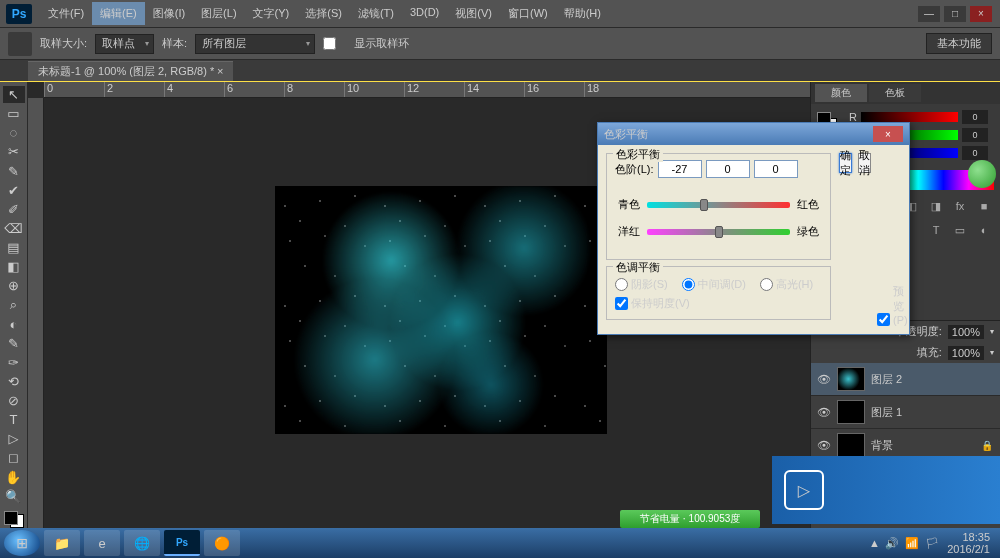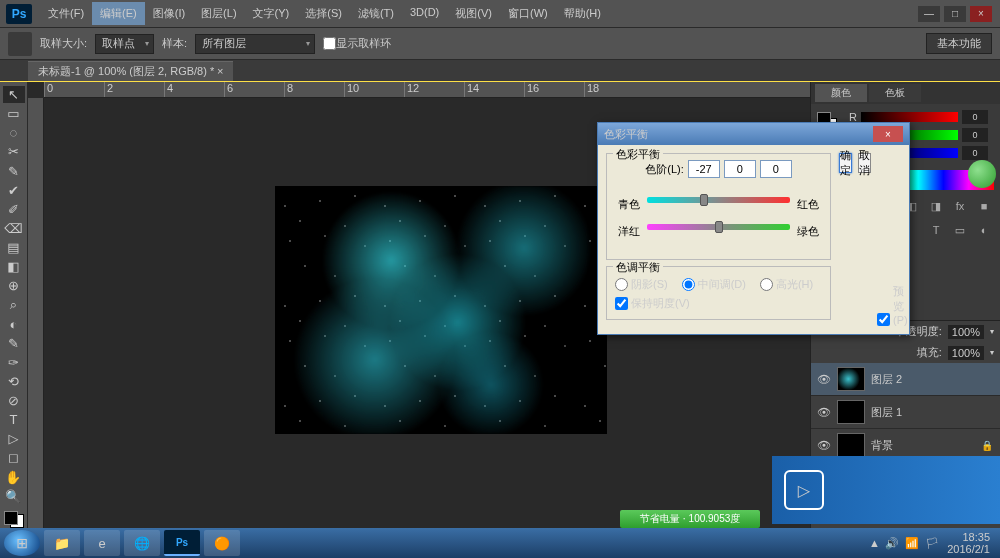--- a/index.html
+++ b/index.html
@@ -78,24 +78,24 @@
 .dialog{position:absolute;left:597px;top:122px;width:313px;background:#ece9d8;border:1px solid #4a7bb5;color:#000;font-size:11px;box-shadow:2px 2px 8px rgba(0,0,0,.5);z-index:100}
 .dlg-title{height:22px;background:linear-gradient(to bottom,#7da7d9,#4a7bb5);color:#fff;display:flex;align-items:center;padding:0 6px;font-size:11px}
 .dlg-close{margin-left:auto;width:30px;height:16px;background:#c75050;color:#fff;display:flex;align-items:center;justify-content:center;font-size:10px}
 .dlg-body{padding:8px;display:flex;gap:8px}
 .dlg-left{flex:1}
 .dlg-right{width:62px;display:flex;flex-direction:row;gap:6px}
 .dlg-btn{height:20px;border:1px solid #888;background:#f4f4f4;display:flex;align-items:center;justify-content:center;font-size:11px;color:#000}
 .dlg-btn.focus{border:1px solid #3a7bd5;box-shadow:0 0 2px #3a7bd5}
 .fieldset{border:1px solid #bbb;padding:6px 8px 8px;margin-bottom:6px;position:relative}
 .fieldset .legend{position:absolute;top:-7px;left:6px;background:#ece9d8;padding:0 3px;font-size:11px;color:#000}
-.lvl-row{display:flex;align-items:center;gap:4px;margin-bottom:19px;justify-content:center}
+.lvl-row{display:flex;align-items:center;gap:4px;margin-bottom:19px;justify-content:flex-start}
 .lvl-row .lbl{color:#000}
-.lvl-inp{width:32px;height:18px;border:1px solid #7a9ac0;background:#fff;text-align:center;color:#000;font-size:11px;line-height:16px}
-.sld-row{display:flex;align-items:flex-start;gap:4px;margin:12px 0}
+.lvl-inp{width:44px;height:18px;border:1px solid #7a9ac0;background:#fff;text-align:center;color:#000;font-size:11px;line-height:16px}
+.sld-row{display:flex;align-items:center;gap:4px;margin:12px 0}
 .sld-row .l,.sld-row .r{width:28px;font-size:11px;color:#000;text-align:center}
 .slider{flex:1;height:6px;position:relative;border-radius:2px}
 .slider .thumb{position:absolute;top:-3px;width:8px;height:12px;background:#888;border:1px solid #555;transform:translateX(-50%);border-radius:2px}
 .sl-cr{background:linear-gradient(to right,#00e0e0,#888,#ff3030)}
 .sl-mg{background:linear-gradient(to right,#ff40ff,#888,#30d030)}
 .sl-yb{background:linear-gradient(to right,#f0e040,#888,#3060ff)}
 .radio-row{display:flex;gap:14px;margin:4px 0;color:#000}
 .radio-row label,.chk-row label{display:flex;align-items:center;gap:3px;font-size:11px;color:#000}
 .chk-row{margin-top:4px;color:#000}
 input[type=radio],input[type=checkbox]{margin:0}
@@ -162,21 +162,21 @@
     <div class="win-btn win-close">×</div>
   </div>
 </div>
 
 <div class="optbar">
   <div class="tool-ico"></div>
   <span>取样大小:</span>
   <div class="drop">取样点</div>
   <span>样本:</span>
   <div class="drop" style="width:120px">所有图层</div>
-  <label style="display:flex;align-items:center;gap:0">
+  <label style="display:flex;align-items:center;gap:18px">
       <input type="checkbox" style="">
       <span>显示取样环</span>
     </label>
   <div class="optbar-right">
       <div class="ess-btn">基本功能</div>
     </div>
 </div>
 
 <div class="tabrow">
   <div class="doc-tab"><span>未标题-1 @ 100% (图层 2, RGB/8) *</span> <span>×</span></div>

